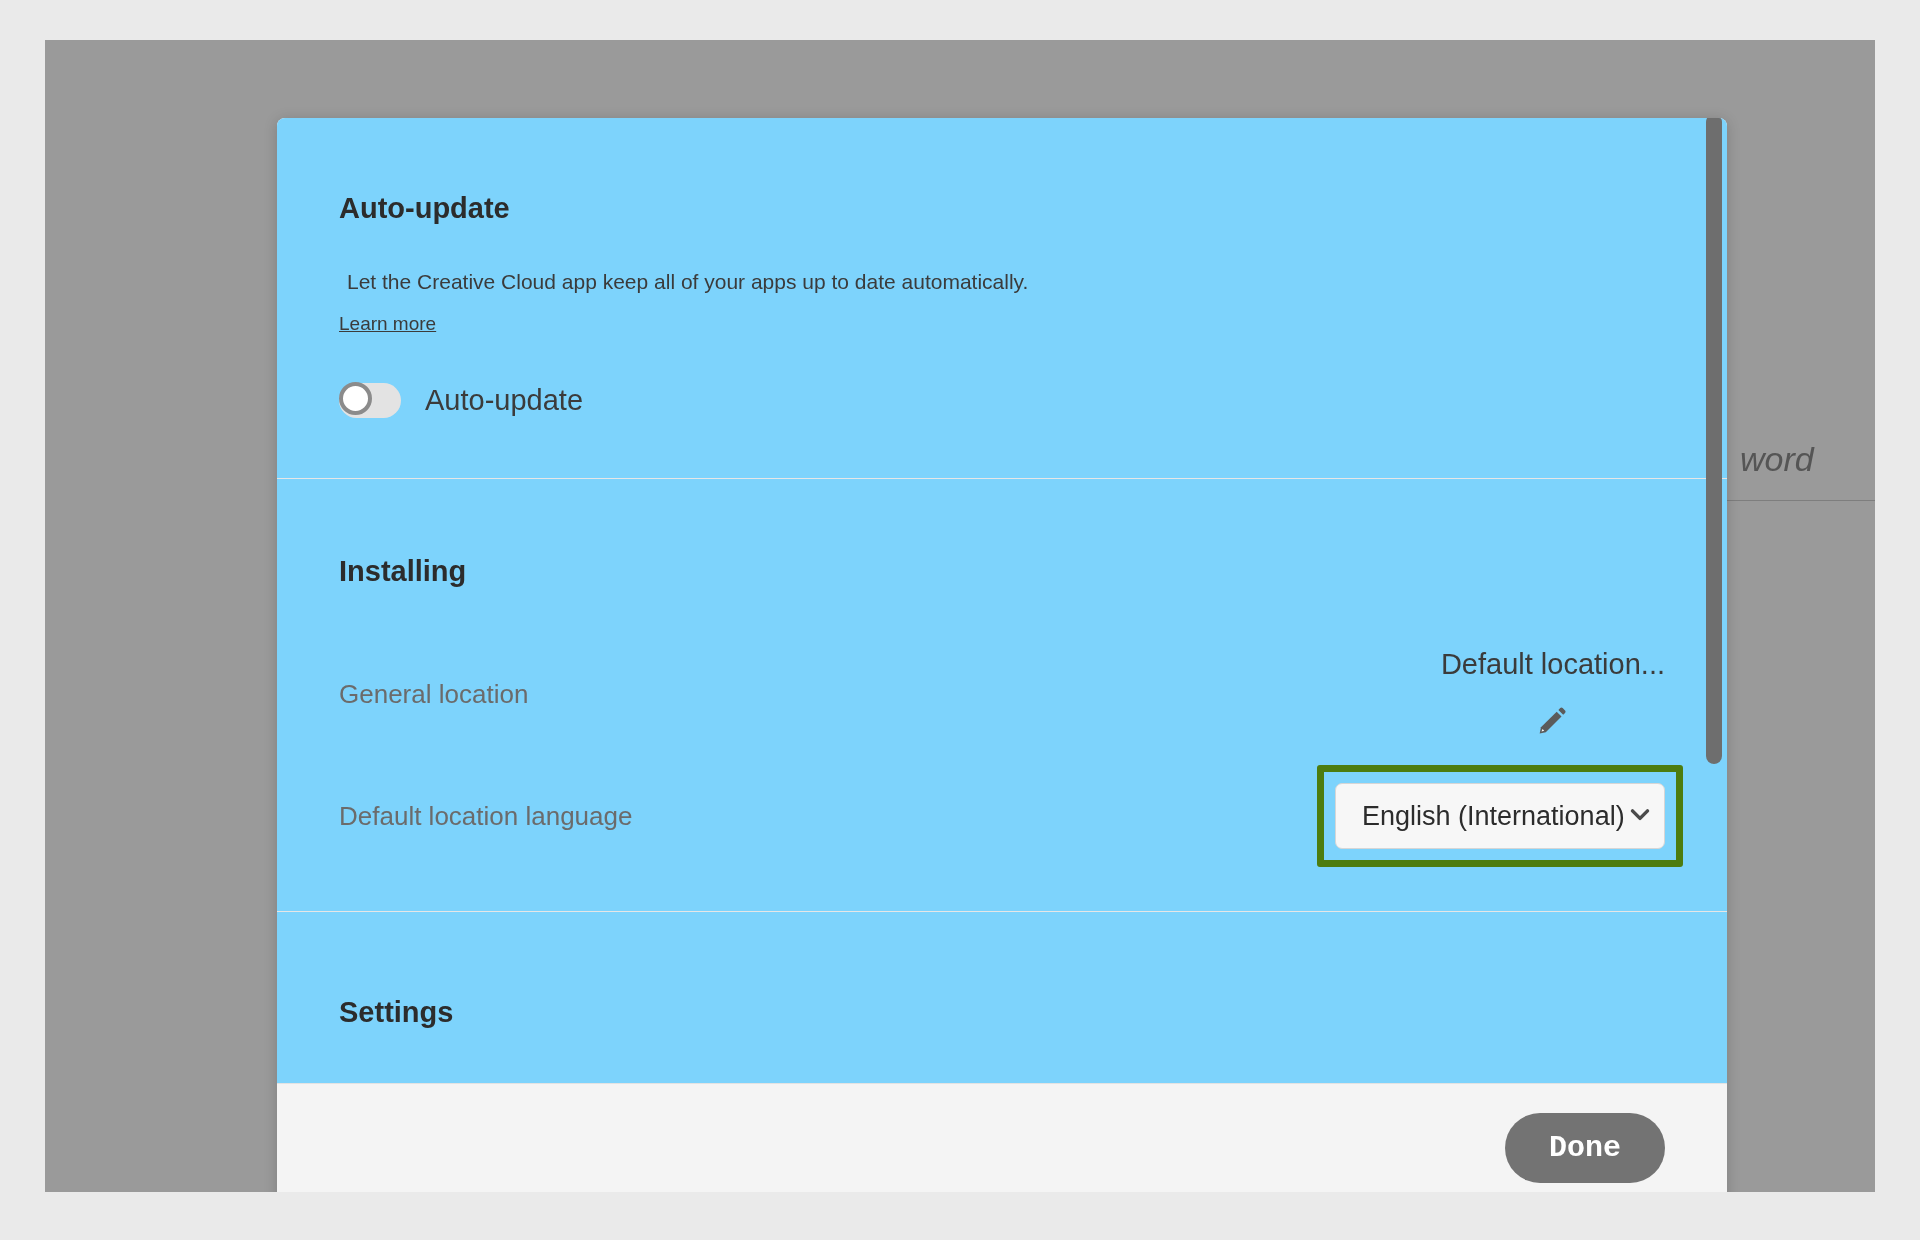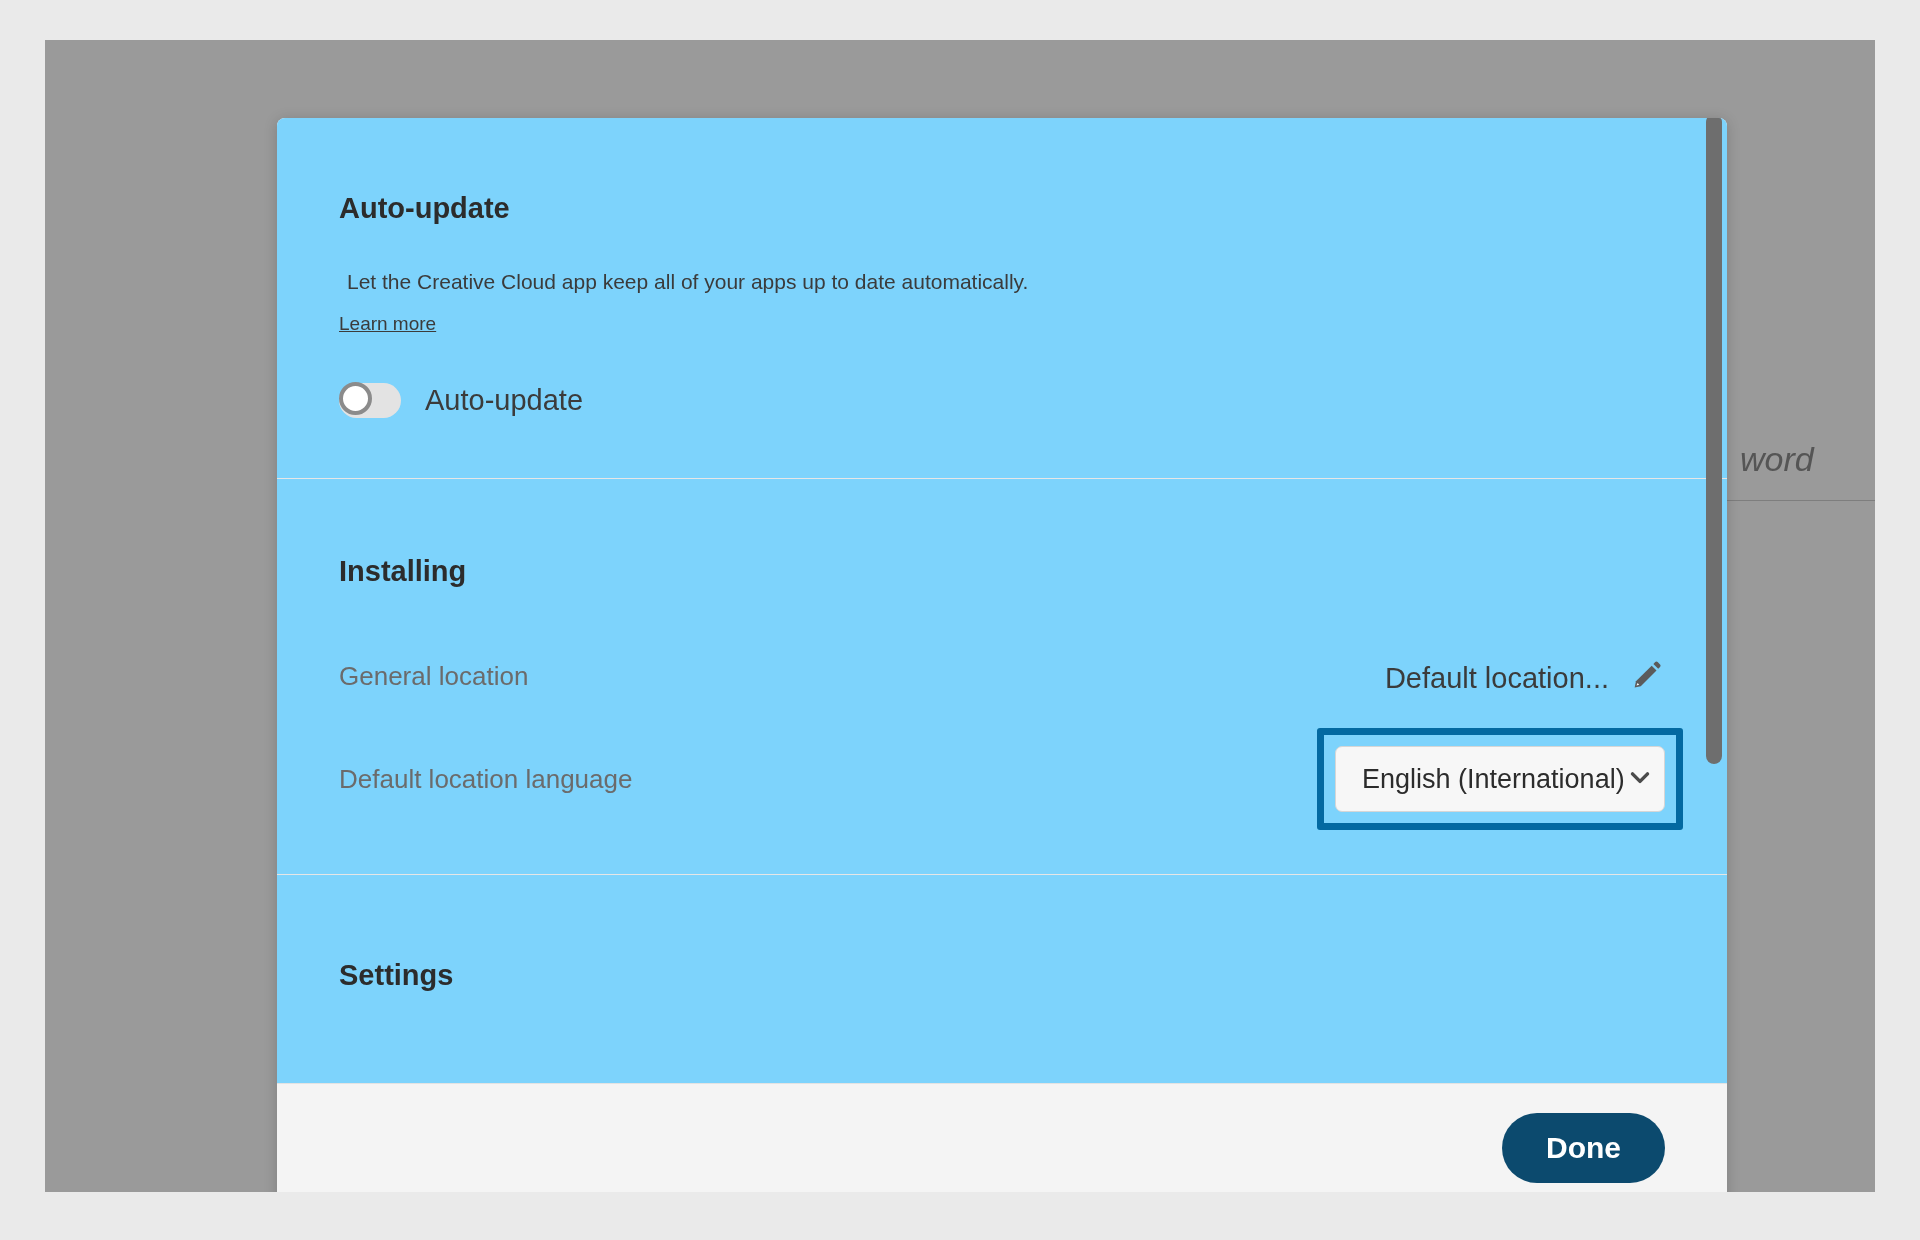--- a/index.html
+++ b/index.html
@@ -185,32 +185,33 @@
     justify-content: space-between;
     min-height: 56px;
   }
   .setting-row + .setting-row { margin-top: 42px; }
   .setting-label {
     font-size: 26px;
     color: #6b6b6b;
   }
   .setting-value-group {
     display: flex;
-    align-items: flex-end;
+    align-items: center;
     gap: 22px;
+    flex-direction: column;
   }
   .setting-value {
     font-size: 29px;
     color: #3b3b3b;
   }
   .pencil-icon { display: block; }
 
   
   .highlight-box {
-    border: 7px solid #0369a1;
+    border: 7px solid #4d7c0f;
     border-radius: 3px;
     padding: 11px;
     margin: -18px -18px -18px 0;
   }
   .select {
     width: 330px;
     height: 66px;
     box-sizing: border-box;
     background: #f7f7f7;
     border: 1px solid #d6d6d6;
@@ -252,30 +253,30 @@
     flex: 0 0 auto;
     height: 128px;
     background: #f4f4f4;
     display: flex;
     align-items: center;
     justify-content: flex-end;
     padding-right: 62px;
     box-sizing: border-box;
   }
   .done-button {
-    background: #0c4a6e;
+    background: #737373;
     color: #ffffff;
     font-size: 30px;
     font-weight: bold;
     border: none;
     border-radius: 40px;
     padding: 0 44px;
     height: 70px;
     cursor: pointer;
-    font-family: Liberation Sans, sans-serif;
+    font-family: Liberation Mono, monospace;
   }
 </style>
 </head>
 <body>
 
 <div class="app-window">
   <div class="bg-content">
     <div class="bg-password-label">word</div>
     <div class="bg-divider"></div>
   </div>

